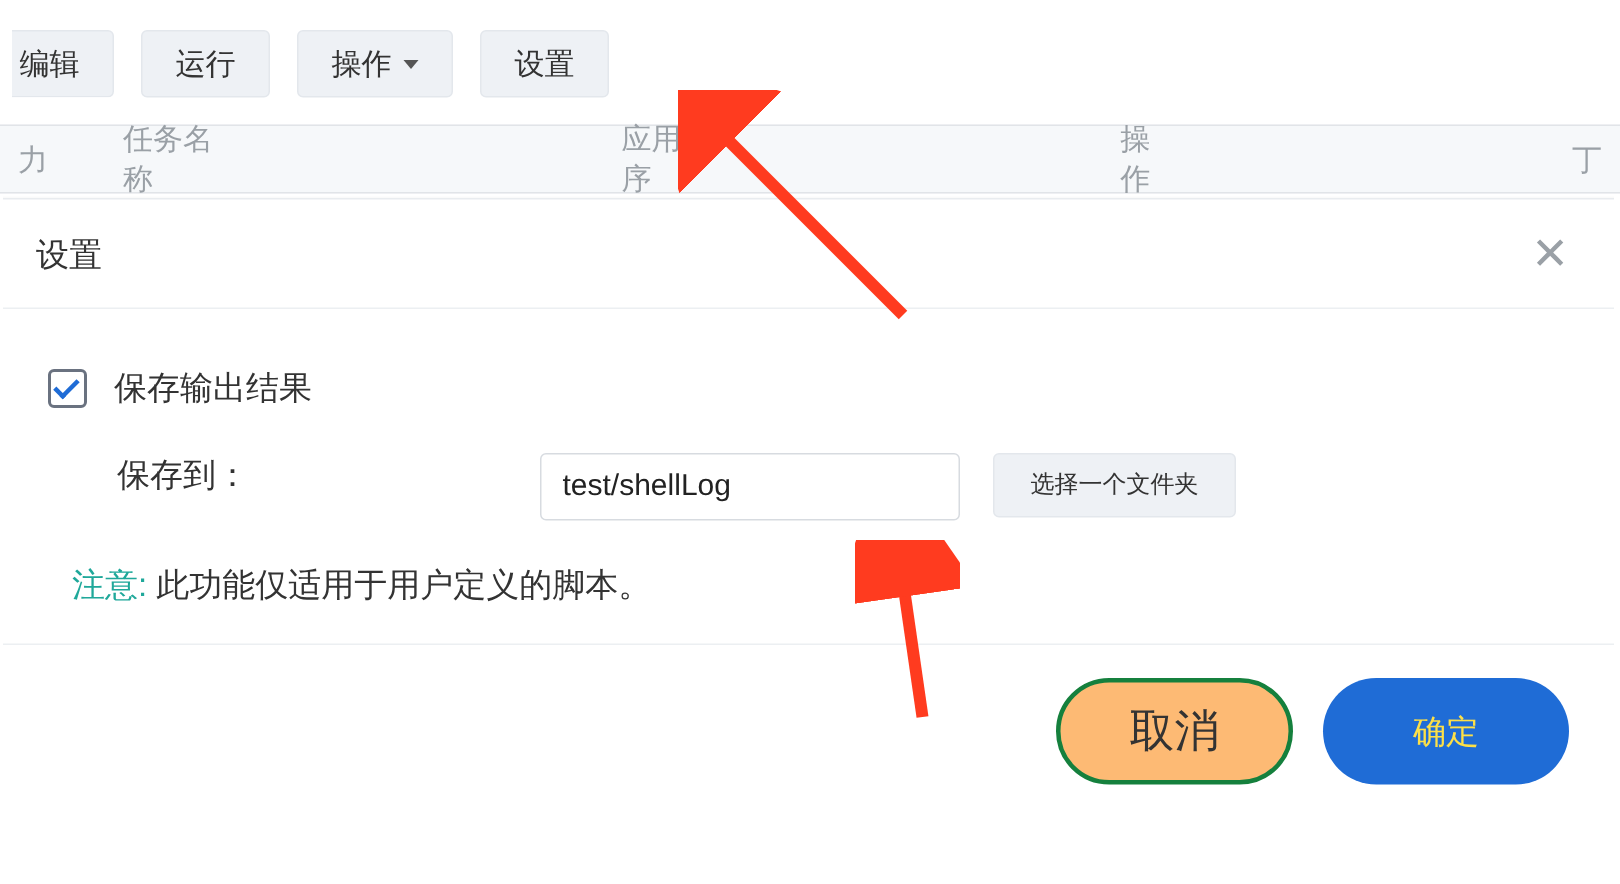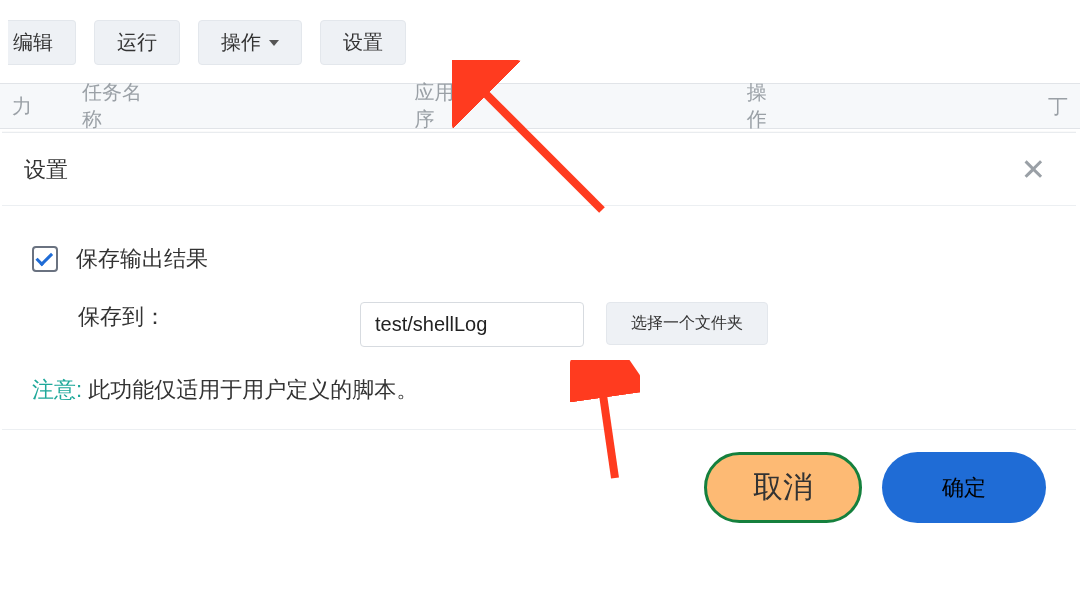--- a/index.html
+++ b/index.html
@@ -114,39 +114,40 @@
 
     .form-row {
       display: flex;
       align-items: flex-start;
       gap: 22px;
       padding-left: 46px;
       margin-bottom: 28px;
     }
     .form-label { font-size: 22px; color: #333; min-width: 260px; }
     .text-input {
-      width: 224px;
+      width: 280px;
       padding: 10px 14px;
       font-size: 20px;
       border: 1px solid #d7dbe0;
       border-radius: 4px;
       color: #222;
     }
     .btn-secondary {
       background: #eef1f5;
       border: 1px solid #e3e7ec;
       border-radius: 4px;
       padding: 10px 24px;
       font-size: 16px;
       color: #333;
       cursor: pointer;
     }
     .note-line {
       font-size: 22px;
       color: #333;
+      margin-left: 16px;
     }
     .note-prefix { color: #1fa89a; }
 
     .dlg-footer {
       border-top: 1px solid #eceff2;
       padding: 22px 30px 6px 30px;
       display: flex;
       justify-content: flex-end;
       gap: 20px;
     }
@@ -158,21 +159,21 @@
       font-size: 30px;
       color: #333;
       cursor: pointer;
     }
     .btn-primary {
       background: #1f6cd6;
       border: none;
       border-radius: 999px;
       padding: 12px 60px;
       font-size: 22px;
-      color: #000000;
+      color: #fde047;
       cursor: pointer;
     }
 
     
     .arrow-svg { position: absolute; pointer-events: none; }
   </style>
 </head>
 <body>
 
 <div class="toolbar">

